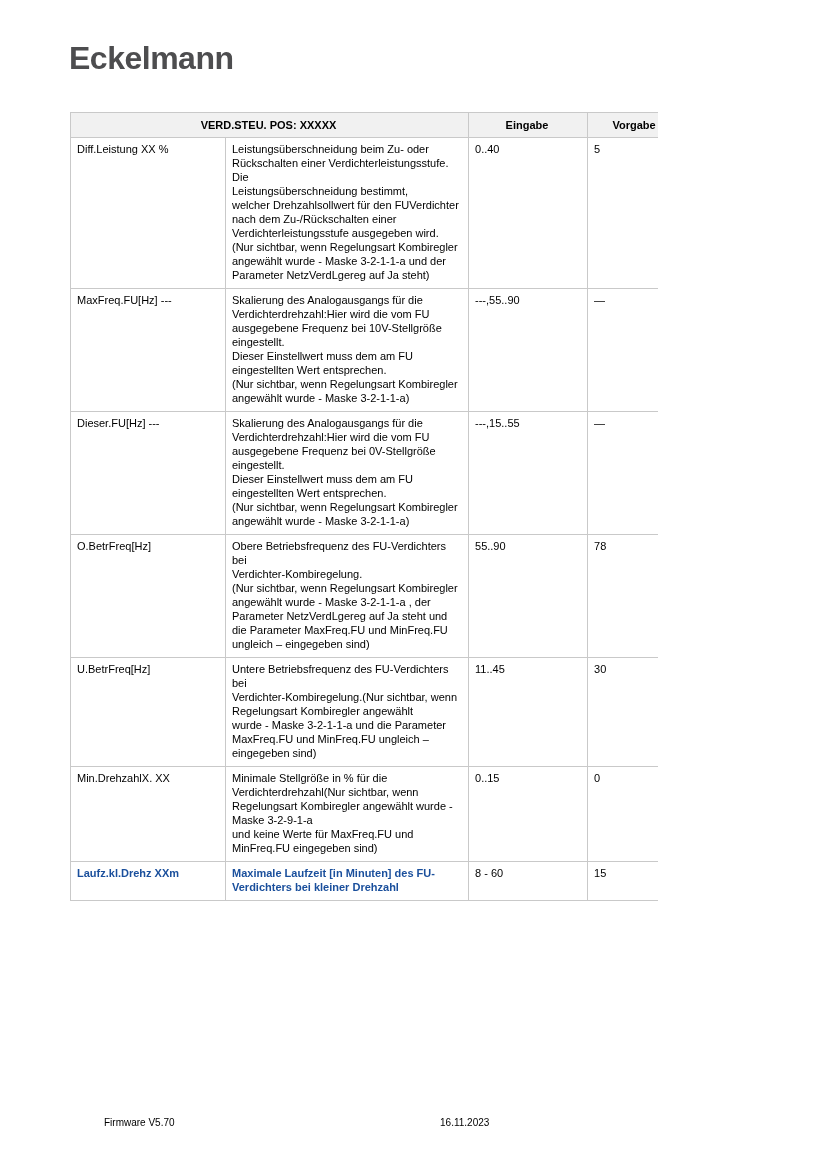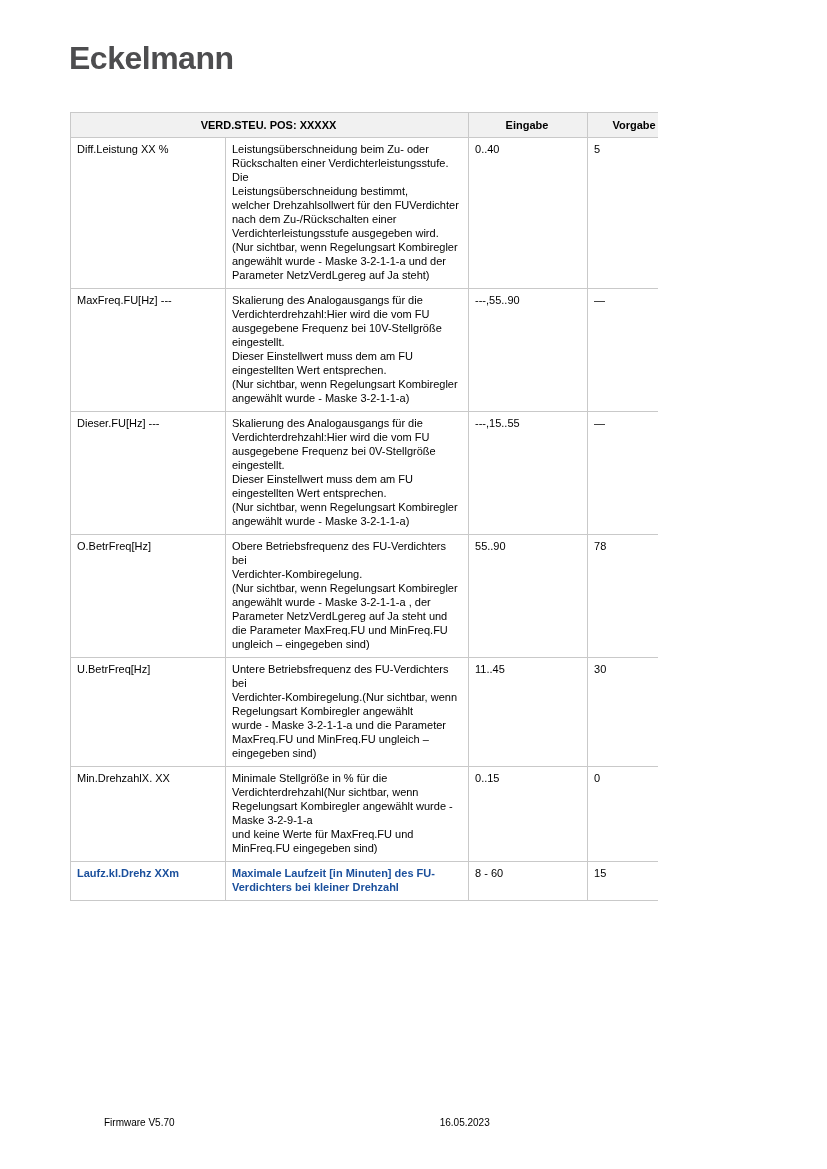--- a/index.html
+++ b/index.html
@@ -188,17 +188,17 @@
 Verdichters bei kleiner Drehzahl</td>
       <td class="cell-ein">8 - 60</td>
       <td class="cell-vor">15</td>
       <td class="cell-dim">m</td>
     </tr>
       </tbody>
   </table>
 
   <div class="footer">
     <span>Firmware V5.70</span>
-    <span>16.05.2023</span>
+    <span>16.11.2023</span>
     <span>143/246</span>
   </div>
 
 </div>
 
 </body></html>

